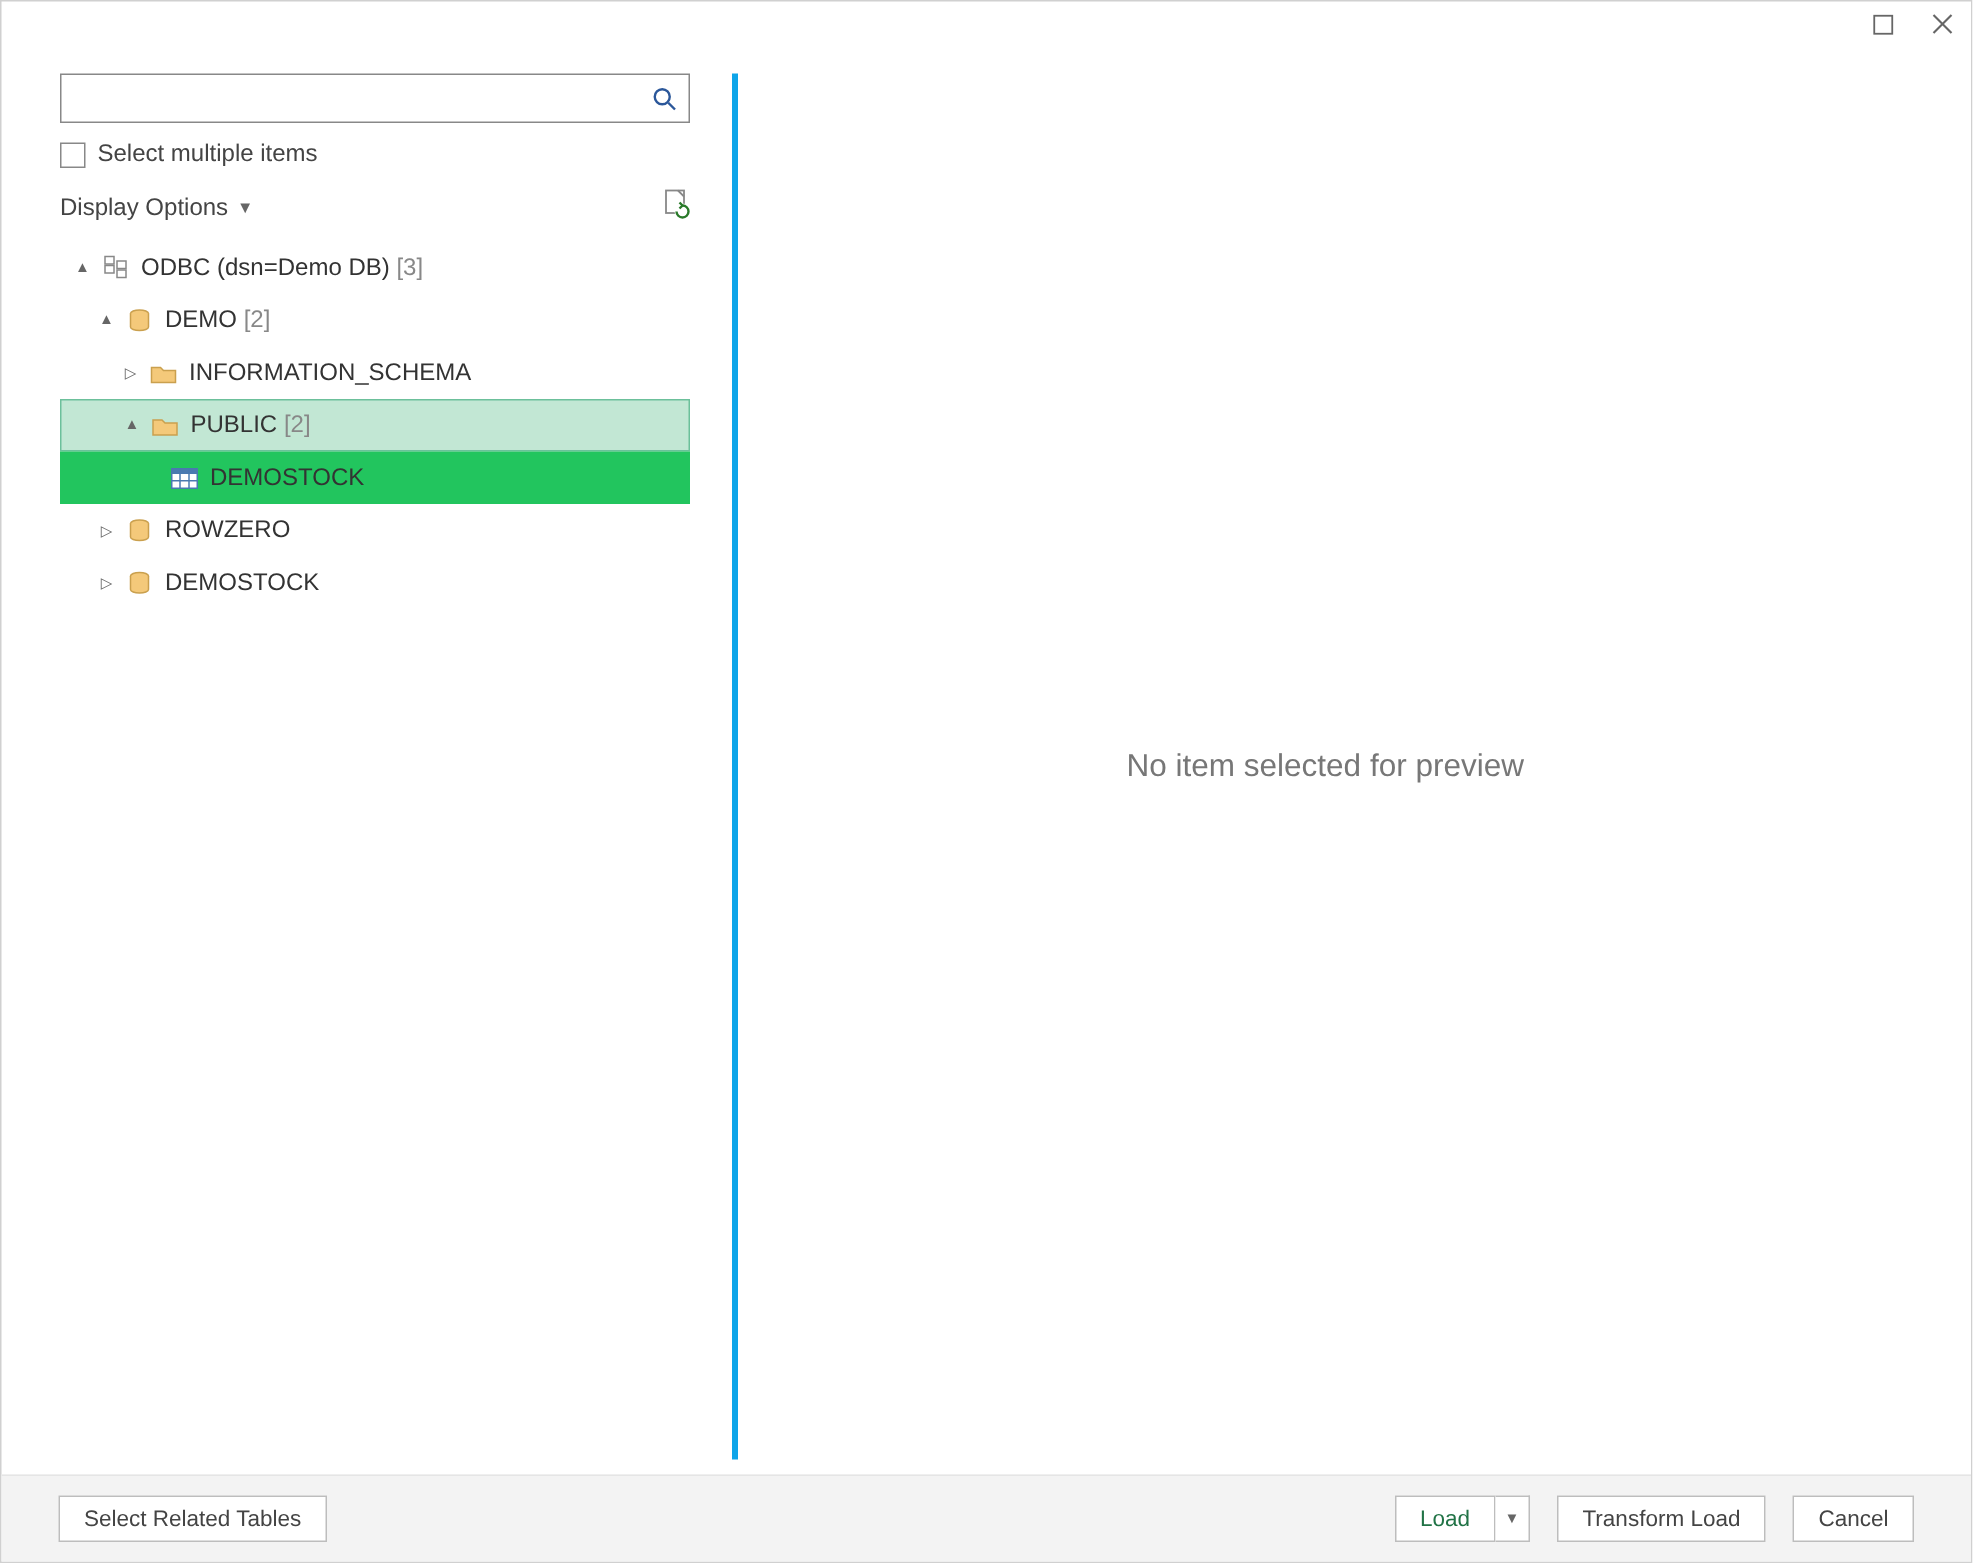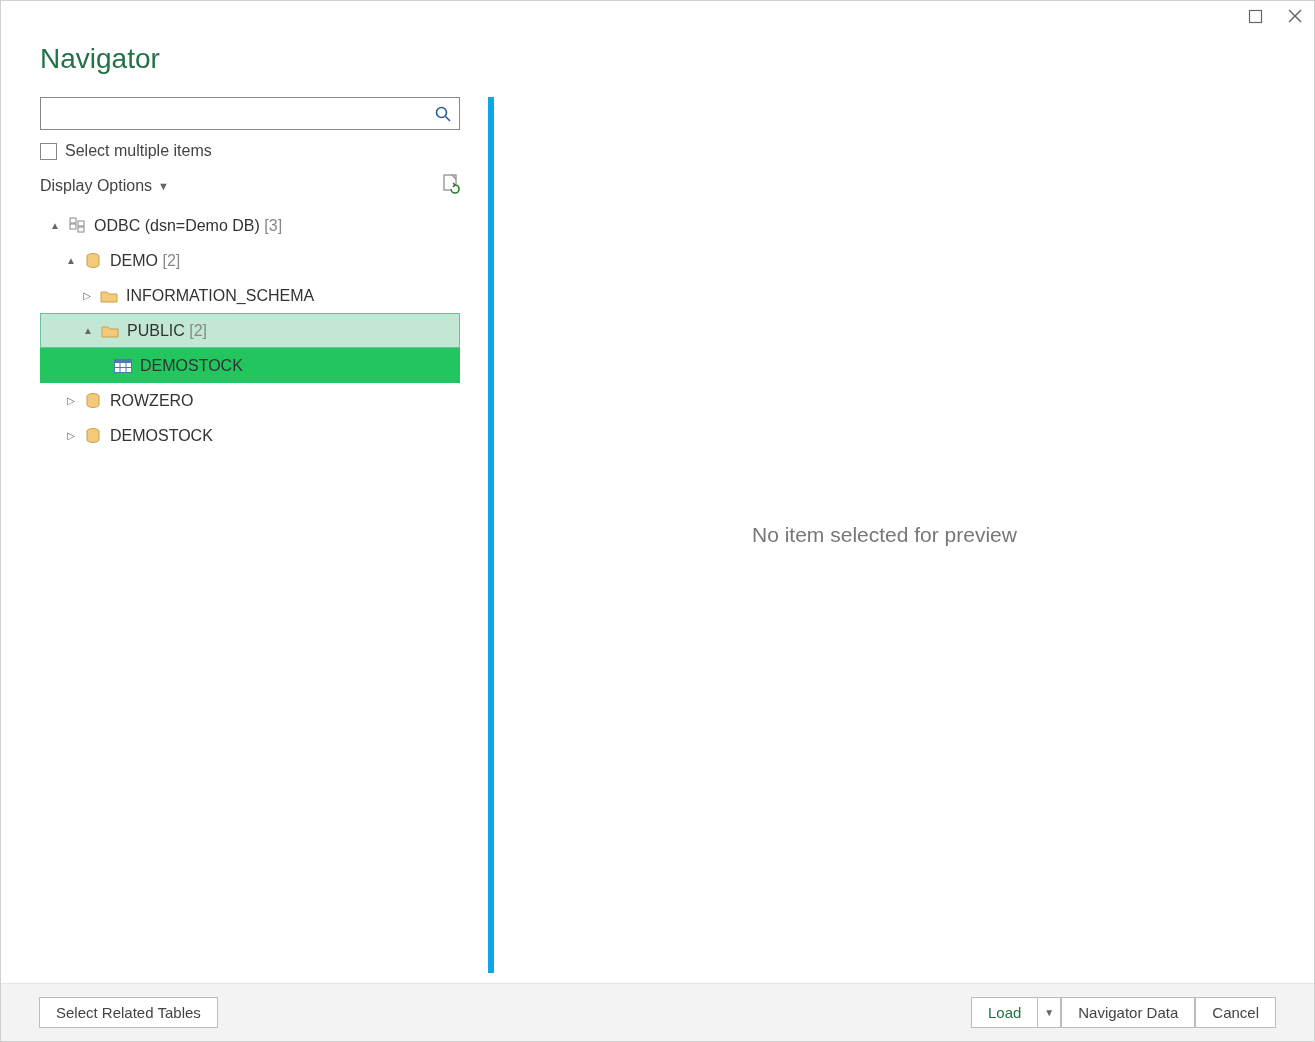--- a/index.html
+++ b/index.html
@@ -62,37 +62,37 @@
     display: flex; align-items: center; height: 35px; cursor: pointer; white-space: nowrap;
   }
   .indent { display: inline-block; height: 1px; }
   .exp { width: 14px; display: inline-flex; justify-content: center; color: #666; font-size: 10px; margin-right: 4px; }
   .ico-slot { width: 22px; display: inline-flex; justify-content: center; margin-right: 6px; }
   .count { color: #888; }
   .node.selected { background: #c2e7d4; border: 1px solid #6cc09b; height: 35px; }
   .node.hover { background: #22c55e; }
   .node .label { color: #333; }
   .preview {
-    flex: 1; border-left: 6px solid #0ea5e9; margin-left: 8px;
+    flex: 1; border-left: 4px solid #0ea5e9; margin-left: 8px;
     display: flex; align-items: center; justify-content: center;
     font-size: 21px; color: #777;
   }
   .footer {
     background: #f3f3f3; border-top: 1px solid #e5e5e5;
     height: 58px; display: flex; align-items: center; justify-content: space-between;
     padding: 12px 38px;
   }
   .btn {
     background: #fff; border: 1px solid #bdbdbd; height: 31px; padding: 0 16px;
     font-size: 15px; color: #444; cursor: pointer; display: inline-flex; align-items: center;
   }
   .btn.primary { color: #217346; }
   .btn-group { display: flex; }
   .btn-group .btn.drop { padding: 0 6px; border-left: none; }
-  .footer-right { display: flex; gap: 0; align-items: center; }
+  .footer-right { display: flex; gap: 18px; align-items: center; }
   svg { overflow: visible; }
 </style>
 </head>
 <body>
 
 <div class="window">
 
   <div class="titlebar">
     <span class="sys-btn">
       <svg width="13" height="13">
@@ -100,23 +100,20 @@
         </svg>
     </span>
     <span class="sys-btn">
       <svg width="14" height="14">
           <line x1="1" y1="1" x2="13" y2="13" stroke="#666" stroke-width="1.4"></line>
           <line x1="13" y1="1" x2="1" y2="13" stroke="#666" stroke-width="1.4"></line>
         </svg>
     </span>
   </div>
 
-  <div class="header">
-    <h1>Navigator</h1>
-  </div>
 
   <div class="body">
 
     <div class="nav-panel">
 
       <div class="search-wrap">
         <input type="text" value="" style="">
         <span class="ico">
           <svg width="16" height="16">
               <circle cx="6.5" cy="6.5" r="5" fill="none" stroke="#2b579a" stroke-width="1.6"></circle>
@@ -255,18 +252,18 @@
 
   <div class="footer">
     <button class="btn">Select Related Tables</button>
     <div class="footer-right">
       <span class="btn-group">
         <button class="btn primary">Load</button>
         <button class="btn drop">
           <span style="font-size:10px;color:#666;">▼</span>
         </button>
       </span>
-      <button class="btn">Navigator Data</button>
+      <button class="btn">Transform Load</button>
       <button class="btn">Cancel</button>
     </div>
   </div>
 
 </div>
 
 </body></html>

